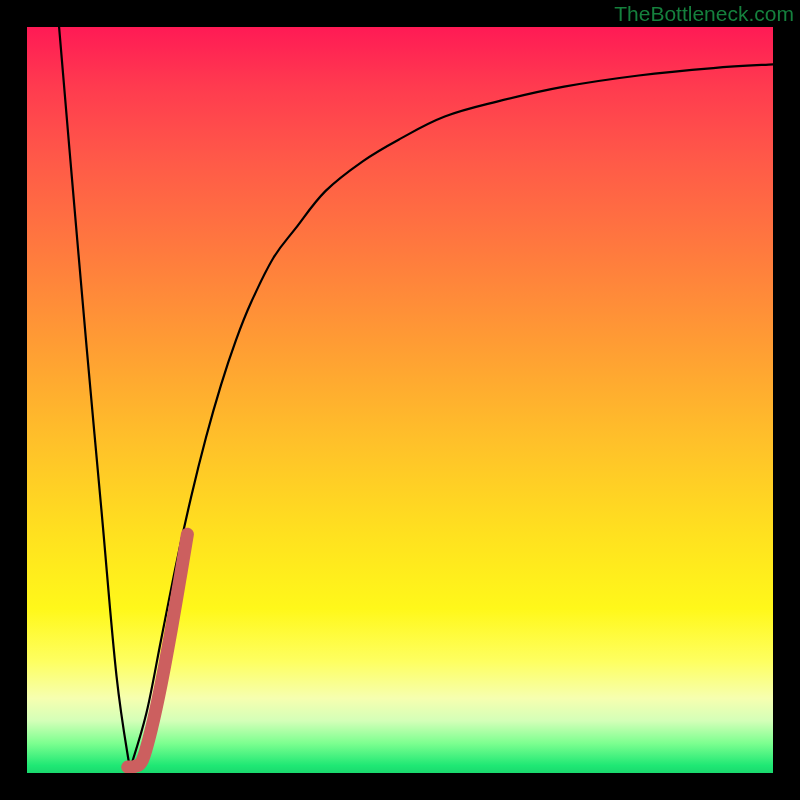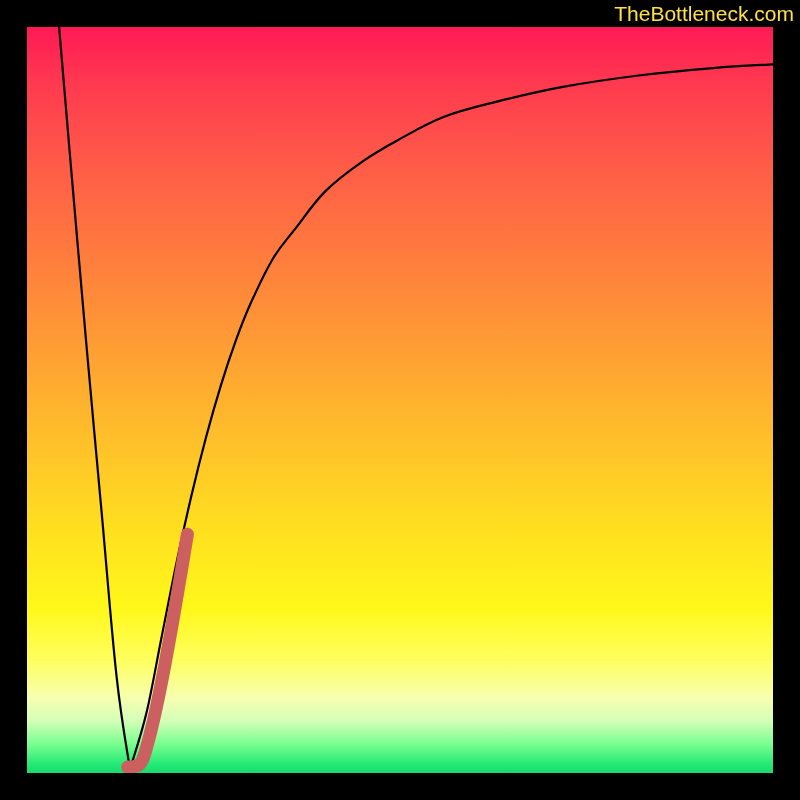--- a/index.html
+++ b/index.html
@@ -48,21 +48,21 @@
     position: absolute;
     inset: 0;
     width: 746px;
     height: 746px;
   }
 
   .watermark {
     position: absolute;
     top: 2px;
     right: 6px;
-    color: #fde047;
+    color: #15803d;
     font-size: 21px;
     font-weight: 400;
     letter-spacing: 0px;
   }
 </style>
 </head>
 <body>
 
 <div class="frame">
 

